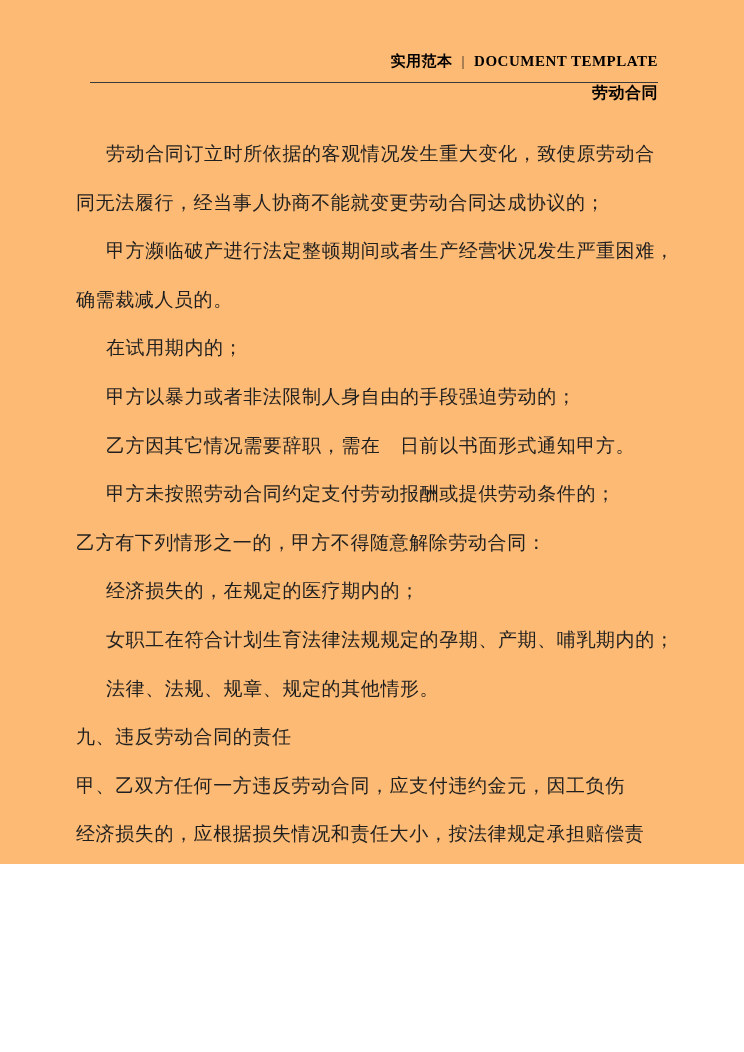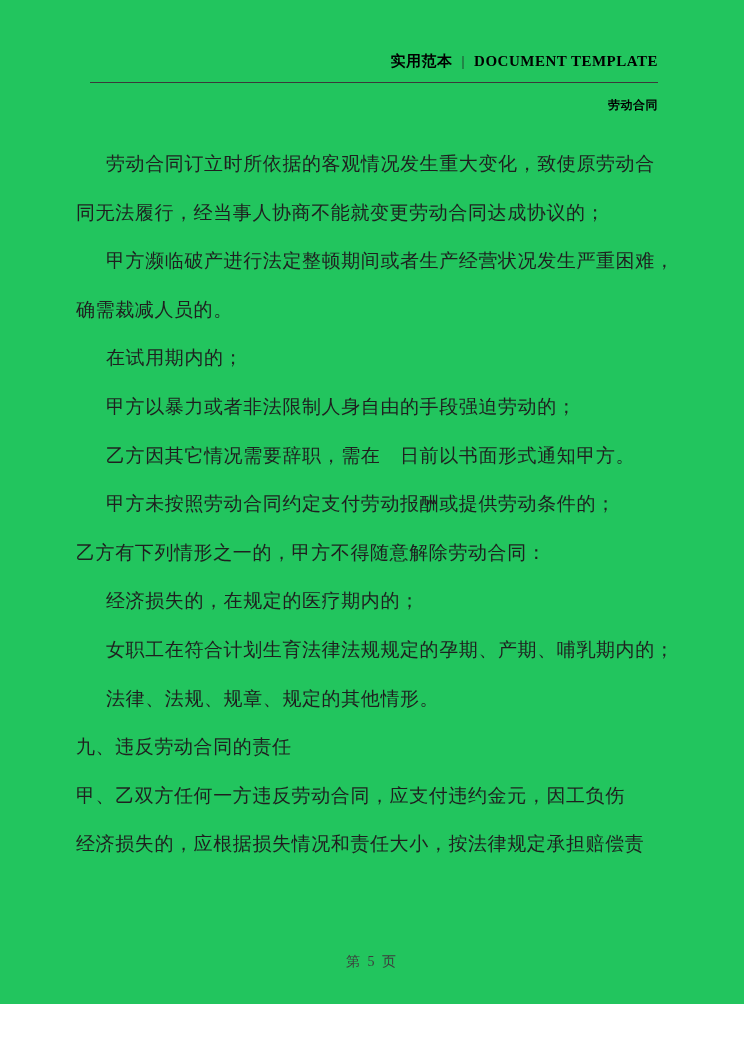--- a/index.html
+++ b/index.html
@@ -1,34 +1,34 @@
 <!DOCTYPE html>
 <html><head>
 <meta charset="utf-8">
 <style>
   html,body{margin:0;padding:0;background:#ffffff;}
   .page{
-    width:744px;height:1004px;background:#22c55e;position:relative;
+    width:744px;height:864px;background:#fdba74;position:relative;
     box-sizing:border-box;overflow:hidden;
     font-family:"Liberation Serif","DejaVu Serif",serif;color:#1f1f1f;
   }
   .header{padding:52px 86px 0 90px;}
   .brand{
     text-align:right;font-size:15px;font-weight:700;color:#000;
     letter-spacing:0.5px;white-space:nowrap;
   }
   .brand .sep{padding:0 9px;font-weight:400;color:#222;}
   .brand .en{letter-spacing:0.5px;}
   .divider{
     border:none;border-top:1px solid #3a3a3a;height:0;
     margin:11px 0 0 0;
   }
   .doc-title{
-    text-align:right;font-size:12px;font-weight:700;color:#000;
-    margin-top:14px;letter-spacing:0.5px;
+    text-align:right;font-size:16px;font-weight:700;color:#000;
+    margin-top:0;letter-spacing:0.5px;
   }
   .doc-body{padding:26px 80px 0 76px;}
   .line{
     font-size:19px;line-height:48.6px;letter-spacing:0.6px;
     white-space:nowrap;color:#1f1f1f;
   }
   .line.indent{padding-left:30px;}
   .footer{
     position:absolute;top:953px;left:0;width:100%;
     text-align:center;font-size:14px;color:#3d3d3d;letter-spacing:2px;

